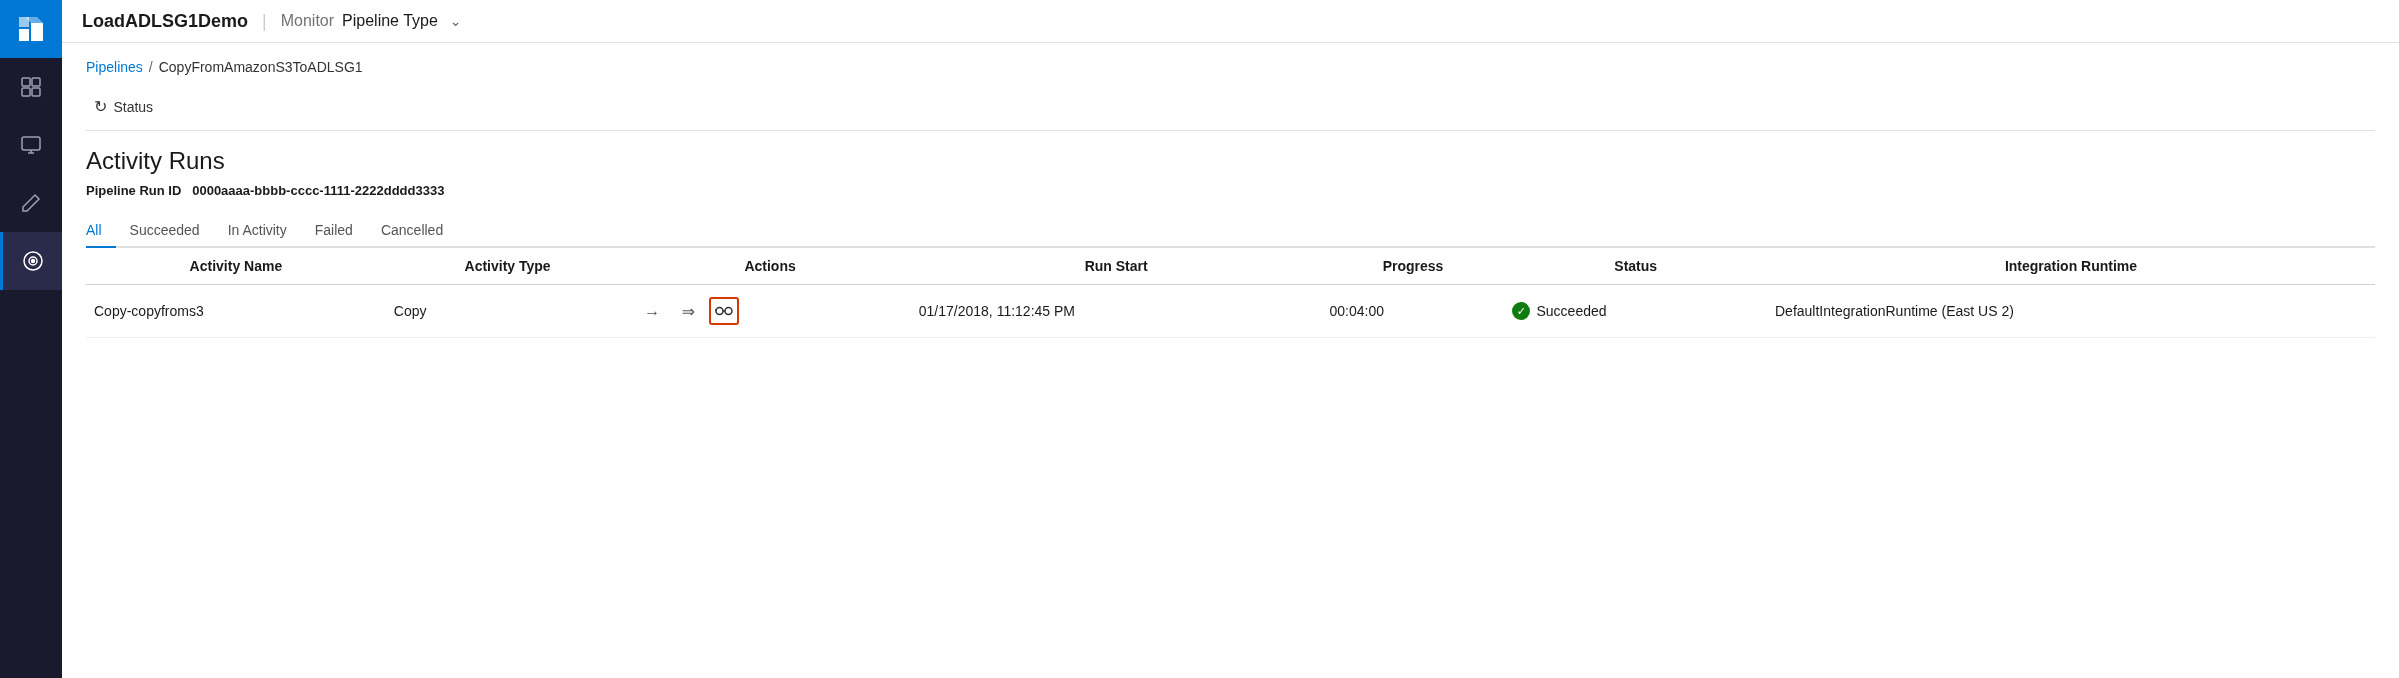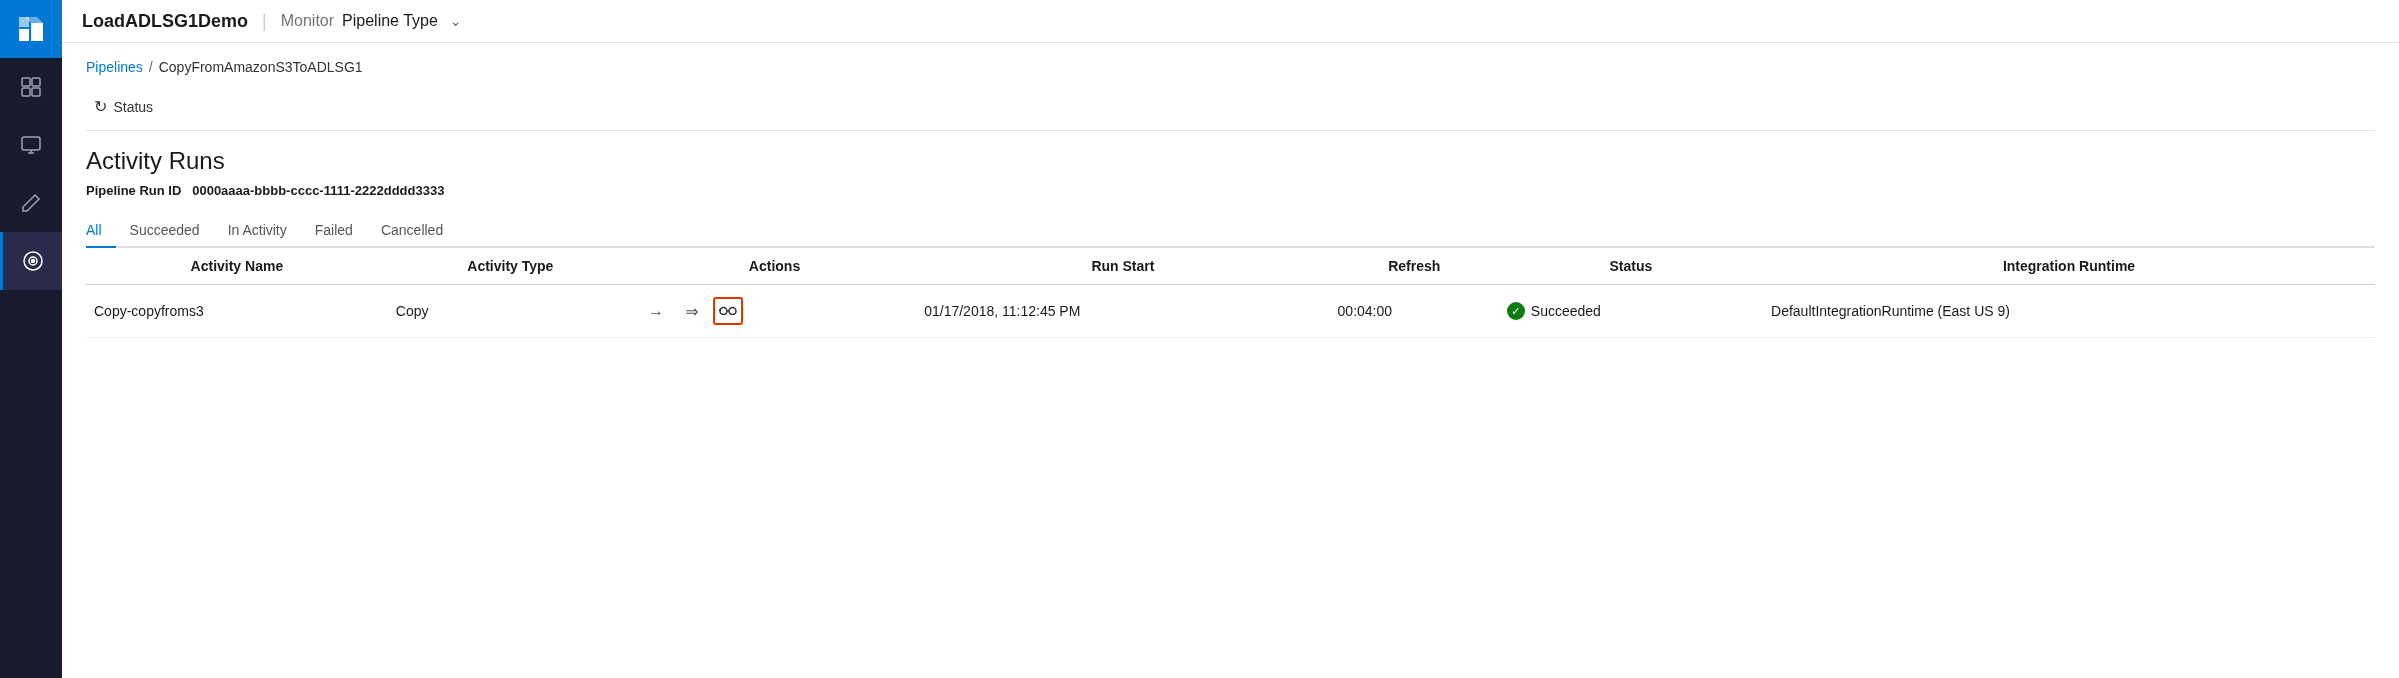--- a/index.html
+++ b/index.html
@@ -337,21 +337,21 @@
 
     
     <div class="table-container">
       <table>
         <thead>
           <tr>
             <th>Activity Name</th>
             <th>Activity Type</th>
             <th>Actions</th>
             <th>Run Start</th>
-            <th>Refresh</th>
+            <th>Progress</th>
             <th>Status</th>
             <th>Integration Runtime</th>
           </tr>
         </thead>
         <tbody>
           <tr>
             <td>Copy-copyfroms3</td>
             <td>Copy</td>
             <td>
               <div class="actions-cell">
@@ -368,20 +368,20 @@
               </div>
             </td>
             <td>01/17/2018, 11:12:45 PM</td>
             <td>00:04:00</td>
             <td>
               <div class="status-cell">
                 <span class="status-icon-success">✓</span>
                 <span>Succeeded</span>
               </div>
             </td>
-            <td>DefaultIntegrationRuntime (East US 9)</td>
+            <td>DefaultIntegrationRuntime (East US 2)</td>
           </tr>
         </tbody>
       </table>
     </div>
 
   </div>
 </div>
 
 </body></html>

